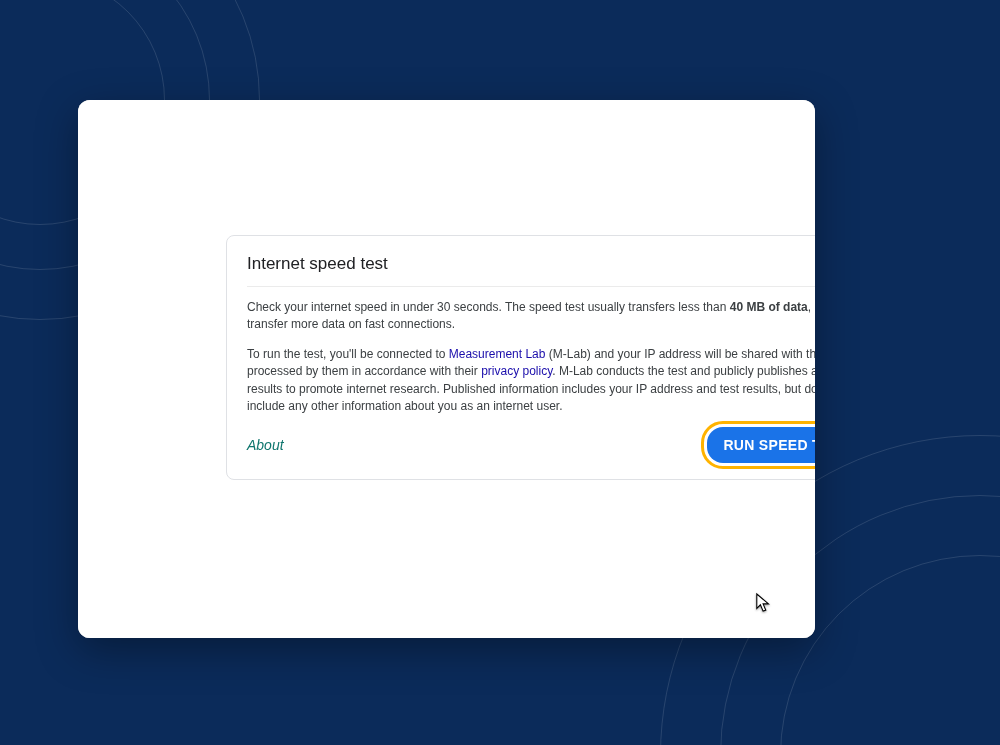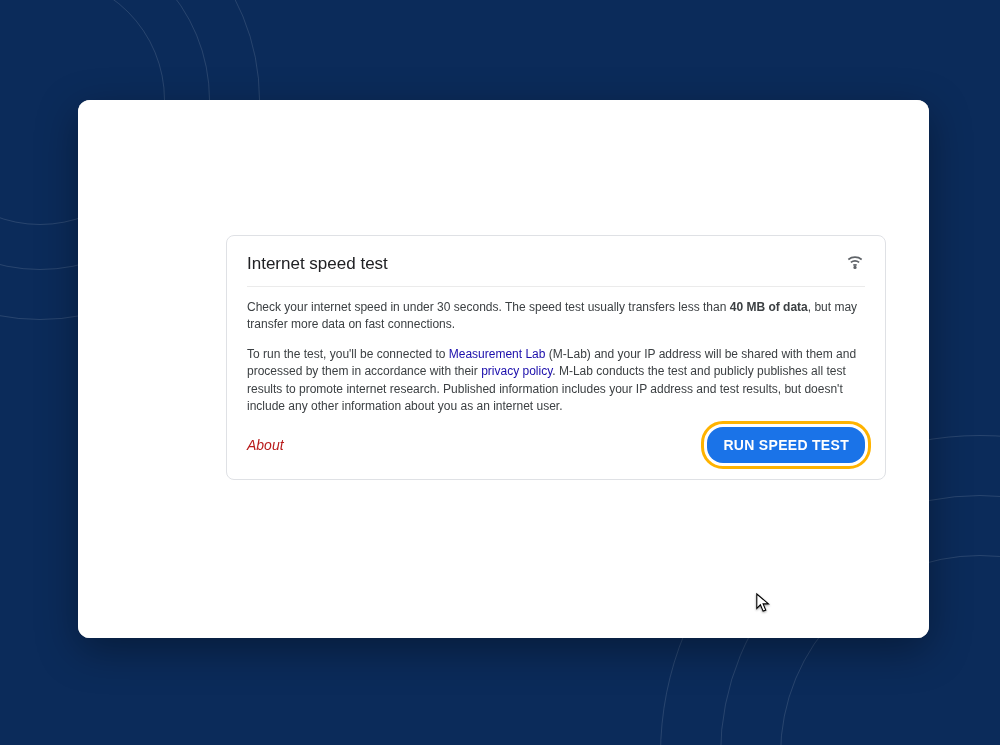--- a/index.html
+++ b/index.html
@@ -17,21 +17,21 @@
   .r2 { width: 340px; height: 340px; left: -130px; top: -70px; }
   .r3 { width: 250px; height: 250px; left: -85px; top: -25px; }
   .r4 { width: 640px; height: 640px; right: -300px; bottom: -330px; }
   .r5 { width: 520px; height: 520px; right: -240px; bottom: -270px; }
   .r6 { width: 400px; height: 400px; right: -180px; bottom: -210px; }
 
   
   .browser {
     position: absolute;
     left: 78px; top: 100px;
-    width: 851px; height: 538px;
+    width: 737px; height: 538px;
     background: #fff;
     border-radius: 12px;
     box-shadow: 0 12px 40px rgba(0,0,0,0.35);
     overflow: hidden;
   }
   .tabstrip {
     height: 44px;
     background: #DEE1E6;
     display: flex;
     align-items: flex-end;
@@ -103,21 +103,21 @@
     position:absolute; left:148px; top:135px; width:660px;
     background:#fff; border:1px solid #dfe1e5; border-radius:8px;
     padding:16px 20px 16px 20px;
   }
   .speedcard .hdr { display:flex; justify-content:space-between; align-items:center; padding-bottom:10px; border-bottom:1px solid #ebebeb; margin-bottom:12px;}
   .speedcard .title { font-size:17px; color:#202124;}
   .wifi-icn { color:#5f6368;}
   .speedcard p { font-size:12px; color:#3c4043; line-height:1.45; margin-bottom:12px;}
   .speedcard a { color:#1a0dab; text-decoration:none;}
   .speedcard .foot { display:flex; justify-content:space-between; align-items:center; margin-top:6px;}
-  .about { color:#b91c1c; font-style:italic; font-size:14px;}
+  .about { color:#0f766e; font-style:italic; font-size:14px;}
   .runbtn {
     background:#1a73e8; color:#fff; font-weight:600; font-size:14px;
     border:none; border-radius:16px; padding:10px 16px; letter-spacing:.3px;
     outline:3px solid #ffb300; outline-offset:3px;
   }
 
   
   .dim {
     position:absolute; inset:0;
     background:rgba(60,60,60,0.38);

